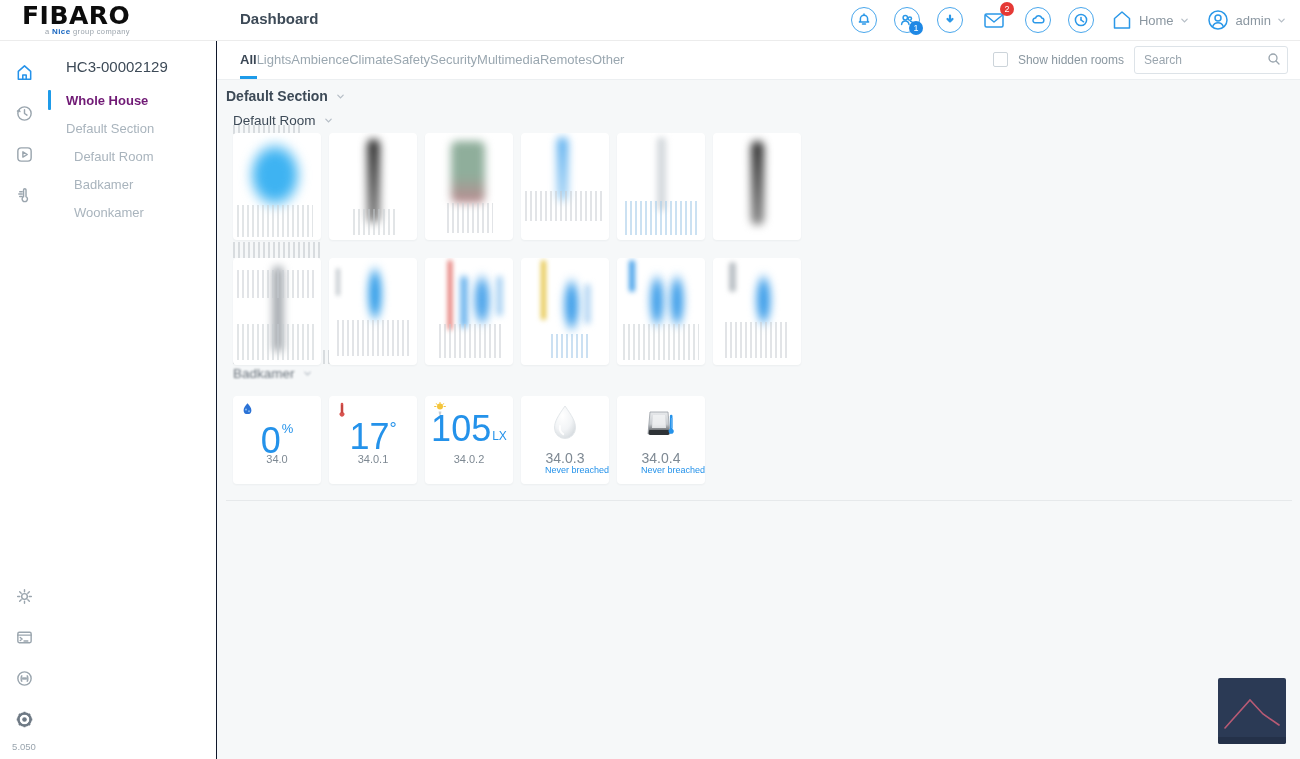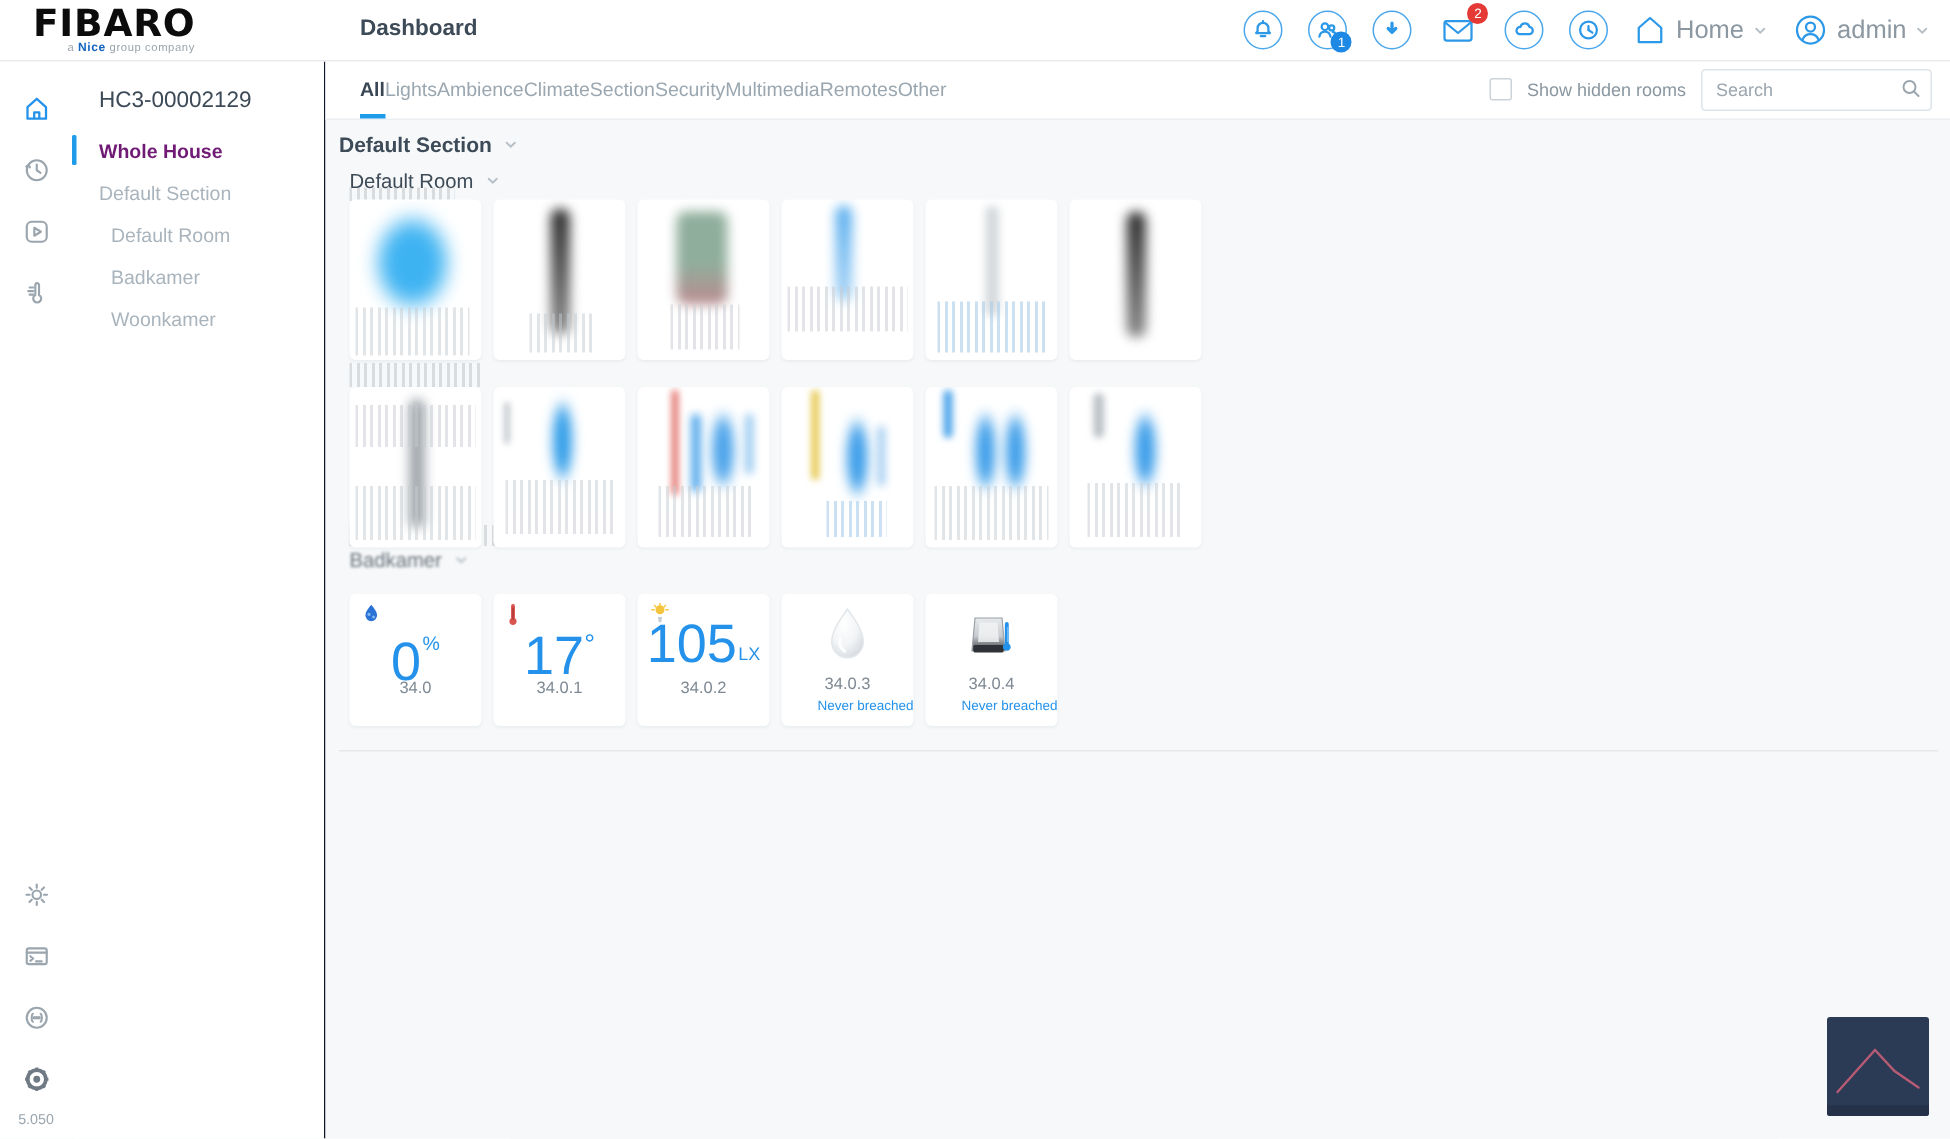--- a/index.html
+++ b/index.html
@@ -17,21 +17,21 @@
   .page-title{position:absolute;left:240px;top:10px;font-size:15px;font-weight:600;color:#3d4a57;}
   .topbar-right{position:absolute;right:14px;top:0;height:40px;display:flex;align-items:center;gap:17px;}
   .cicon{width:26px;height:26px;border-radius:50%;border:1.4px solid #4aa7ec;display:flex;
          align-items:center;justify-content:center;position:relative;box-sizing:border-box;cursor:pointer;}
   .nicon{width:28px;height:26px;display:flex;align-items:center;justify-content:center;position:relative;cursor:pointer;}
   .badge{position:absolute;min-width:14px;height:14px;border-radius:8px;color:#fff;font-size:9px;
          display:flex;align-items:center;justify-content:center;padding:0 2px;box-sizing:border-box;}
   .badge.blue{background:#1e88e5;right:-4px;bottom:-3px;}
   .badge.red{background:#e53935;right:-6px;top:-5px;}
   .hgroup{display:flex;align-items:center;gap:6px;cursor:pointer;}
-  .hgroup .lbl{font-size:17px;color:#8b97a1;}
+  .hgroup .lbl{font-size:13px;color:#8b97a1;}
   .chev{width:9px;height:9px;display:inline-block;}
   svg.stroke-blue{stroke:#2b98e8;fill:none;stroke-width:1.5;stroke-linecap:round;stroke-linejoin:round;}
   svg.stroke-gray{stroke:#9aa5ae;fill:none;stroke-width:1.5;stroke-linecap:round;stroke-linejoin:round;}
 
   
   .rail{position:absolute;left:0;top:40px;width:48px;height:719px;background:#fff;
         border-right:1px solid #eef1f3;display:flex;flex-direction:column;align-items:center;}
   .rail .top{display:flex;flex-direction:column;gap:21px;margin-top:22px;}
   .rail .spacer{flex:1;}
   .rail .bottom{display:flex;flex-direction:column;gap:21px;margin-bottom:12px;}
@@ -88,21 +88,21 @@
 
   
   .sticon{position:absolute;left:8px;top:6px;}
   .stval{position:absolute;left:0;top:14px;width:100%;text-align:center;color:#2492ea;
          font-size:36px;line-height:38px;font-weight:400;}
   .stval .unit-sup{font-size:13px;vertical-align:20px;margin-left:1px;}
   .stval .unit-deg{font-size:18px;vertical-align:14px;}
   .stval .unit-sub{font-size:12px;vertical-align:1px;margin-left:1px;}
   .stlabel{position:absolute;left:0;top:57px;width:100%;text-align:center;font-size:11px;color:#7e8993;}
   .stimg{position:absolute;left:0;top:8px;width:100%;display:flex;justify-content:center;}
-  .stlabel2{position:absolute;left:0;top:54px;width:100%;text-align:center;font-size:11px;color:#7e8993;}
+  .stlabel2{position:absolute;left:0;top:54px;width:100%;text-align:center;font-size:14px;color:#7e8993;}
   .ststatus{position:absolute;left:0;top:69px;width:100%;text-align:right;font-size:9px;color:#2492ea;}
 
   .divider{position:absolute;left:9px;top:420px;width:1066px;height:1px;background:#e6e9eb;}
 
   .widget{position:absolute;left:1001px;top:598px;width:68px;height:66px;background:#2b3a55;
           border-radius:2px;cursor:pointer;overflow:hidden;}
   .widget .base{position:absolute;left:0;bottom:0;width:100%;height:7px;background:#243149;}
 </style>
 </head>
 <body>
@@ -253,21 +253,21 @@
 </aside>
 
 <main class="content">
 
   <div class="tabbar">
     <div class="tabs">
       <div class="tab active">All</div>
       <div class="tab">Lights</div>
       <div class="tab">Ambience</div>
       <div class="tab">Climate</div>
-      <div class="tab">Section</div>
+      <div class="tab">Safety</div>
       <div class="tab">Security</div>
       <div class="tab">Multimedia</div>
       <div class="tab">Remotes</div>
       <div class="tab">Other</div>
     </div>
     <div class="tab-right">
       <div class="chk"></div>
       <div class="chk-label">Show hidden rooms</div>
       <div class="search">
         <input type="text" placeholder="Search" style="">

